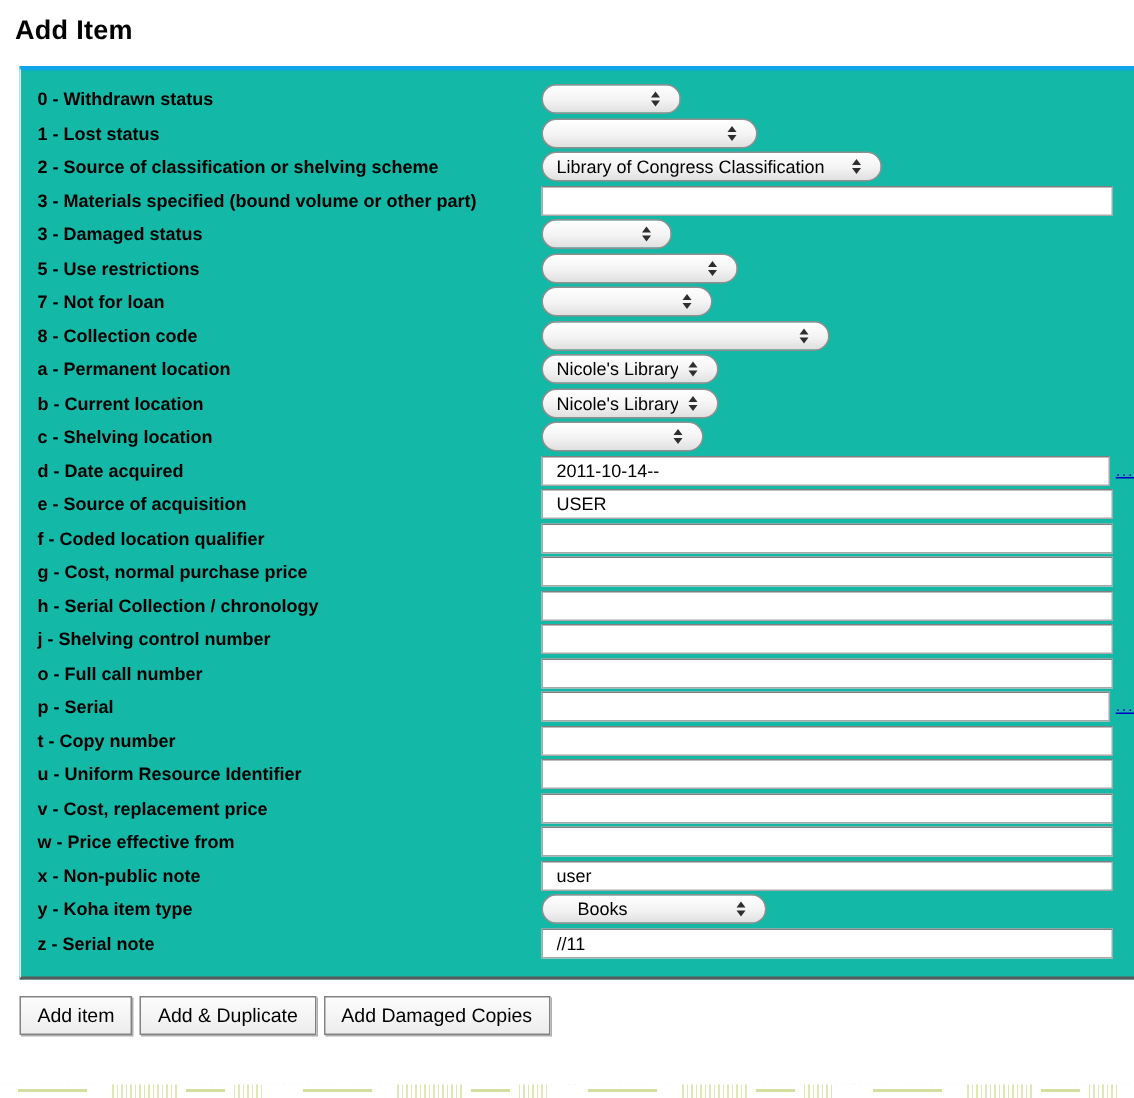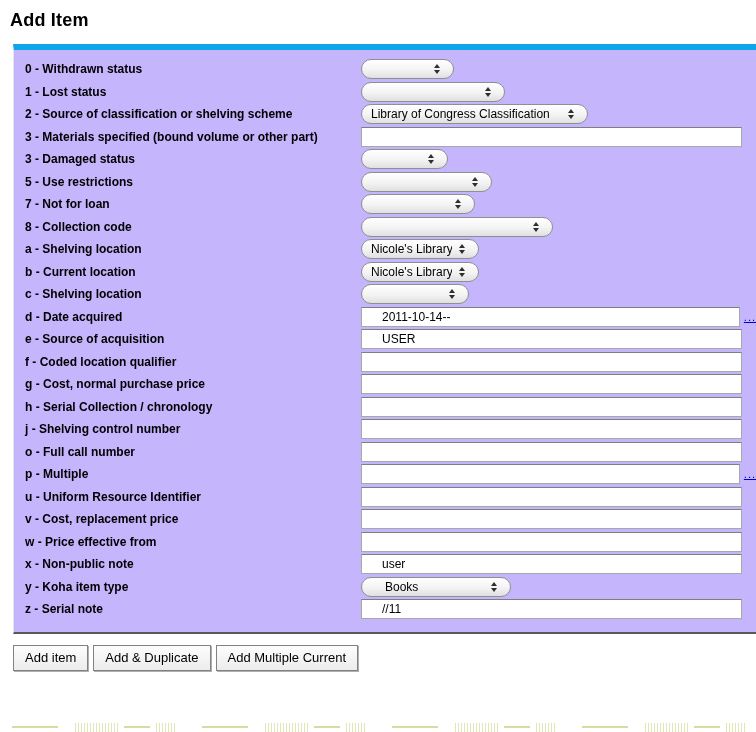--- a/index.html
+++ b/index.html
@@ -13,25 +13,25 @@
   h1[data-name="page-title"] {
     font-size: 18px;
     font-weight: bold;
     color: #000;
     margin: 10px 0 0 10px;
     letter-spacing: 0.2px;
   }
   .form-box {
     margin: 13px 0 0 13px;
     width: 743px;
-    border-top: 6px solid #0ea5e9;
+    border-top: 3px solid #0ea5e9;
     border-left: 1px solid #e4e4e4;
     border-bottom: 2px solid #5a5a5a;
     padding: 8px 0 11px 0;
-    background: #c4b5fd;
+    background: #14b8a6;
   }
   .row {
     display: flex;
     align-items: center;
     height: 22.5px;
     padding-left: 11px;
   }
   .row.gap { }
   .lbl {
     flex: 0 0 336px;
@@ -41,21 +41,21 @@
   }
   input.txt {
     width: 381px;
     height: 20px;
     border: 1px solid #a8a8a8;
     border-top-color: #7f7f7f;
     background: #fff;
     font-family: "Liberation Sans", sans-serif;
     font-size: 12px;
     color: #000;
-    padding: 0 20px;
+    padding: 0 9px;
     border-radius: 0;
     outline: none;
   }
   .mac-select {
     position: relative;
     height: 20px;
     border: 1px solid #8f8f8f;
     border-radius: 11px;
     background: linear-gradient(#ffffff, #f3f3f3 55%, #e0e0e0);
     box-shadow: inset 0 1px 0 rgba(255,255,255,.9);
@@ -208,21 +208,21 @@
         <span class="lbl" data-name="collection-code-label">8 - Collection code</span>
         <div class="mac-select" data-name="collection-code-select" style="width: 192px;">
           <span class="sel-text" data-name="collection-code-select-value"></span>
           <span class="arrows" data-name="select-updown-arrow-icon">
             <span class="up"></span>
             <span class="down"></span>
           </span>
         </div>
       </div>
       <div class="row" data-name="permanent-location-row">
-        <span class="lbl" data-name="permanent-location-label">a - Shelving location</span>
+        <span class="lbl" data-name="permanent-location-label">a - Permanent location</span>
         <div class="mac-select" data-name="permanent-location-select" style="width: 118px;">
           <span class="sel-text" data-name="permanent-location-select-value">Nicole's Library</span>
           <span class="arrows" data-name="select-updown-arrow-icon">
             <span class="up"></span>
             <span class="down"></span>
           </span>
         </div>
       </div>
       <div class="row" data-name="current-location-row">
         <span class="lbl" data-name="current-location-label">b - Current location</span>
@@ -267,23 +267,27 @@
       </div>
       <div class="row" data-name="shelving-control-number-row">
         <span class="lbl" data-name="shelving-control-number-label">j - Shelving control number</span>
         <input type="text" class="txt" data-name="shelving-control-number-input" style="">
       </div>
       <div class="row gap" data-name="full-call-number-row">
         <span class="lbl" data-name="full-call-number-label">o - Full call number</span>
         <input type="text" class="txt" data-name="full-call-number-input" style="">
       </div>
       <div class="row" data-name="barcode-row">
-        <span class="lbl" data-name="barcode-label">p - Multiple</span>
+        <span class="lbl" data-name="barcode-label">p - Serial</span>
         <input type="text" class="txt" data-name="barcode-input" style="">
         <a class="more" data-name="barcode-more-link">...</a>
+      </div>
+      <div class="row gap" data-name="copy-number-row">
+        <span class="lbl" data-name="copy-number-label">t - Copy number</span>
+        <input type="text" class="txt" data-name="copy-number-input" style="">
       </div>
       <div class="row" data-name="uniform-resource-identifier-row">
         <span class="lbl" data-name="uniform-resource-identifier-label">u - Uniform Resource Identifier</span>
         <input type="text" class="txt" data-name="uniform-resource-identifier-input" style="">
       </div>
       <div class="row" data-name="cost-replacement-price-row">
         <span class="lbl" data-name="cost-replacement-price-label">v - Cost, replacement price</span>
         <input type="text" class="txt" data-name="cost-replacement-price-input" style="">
       </div>
       <div class="row" data-name="price-effective-from-row">
@@ -307,16 +311,16 @@
       <div class="row" data-name="public-note-row">
         <span class="lbl" data-name="public-note-label">z - Serial note</span>
         <input type="text" class="txt" data-name="public-note-input" value="//11" style="">
       </div>
     </div>
 </div>
 
 <div class="btn-row" data-name="form-actions">
     <button class="btn" data-name="add-item-button">Add item</button>
     <button class="btn" data-name="add-and-duplicate-button">Add &amp; Duplicate</button>
-    <button class="btn" data-name="add-multiple-copies-button">Add Multiple Current</button>
+    <button class="btn" data-name="add-multiple-copies-button">Add Damaged Copies</button>
   </div>
 
 <div class="bottom-pattern" data-name="decorative-pattern"></div>
 
 </body></html>

